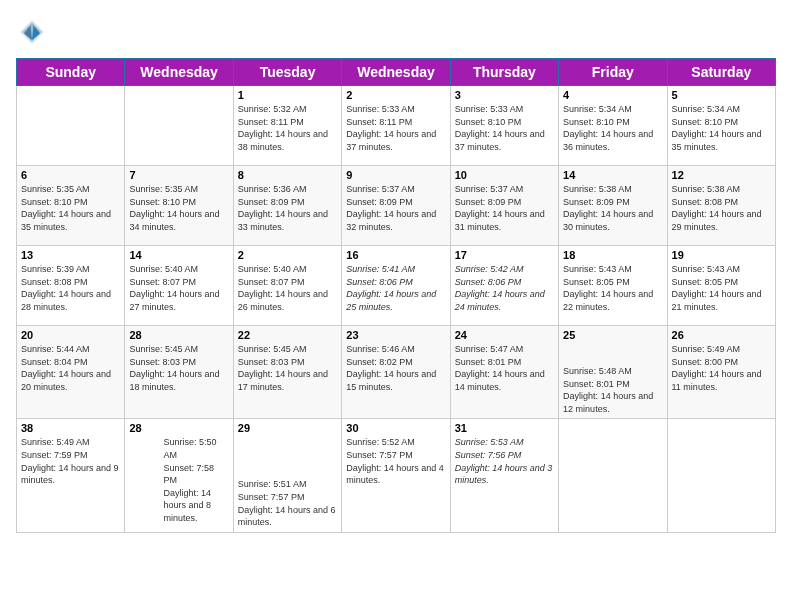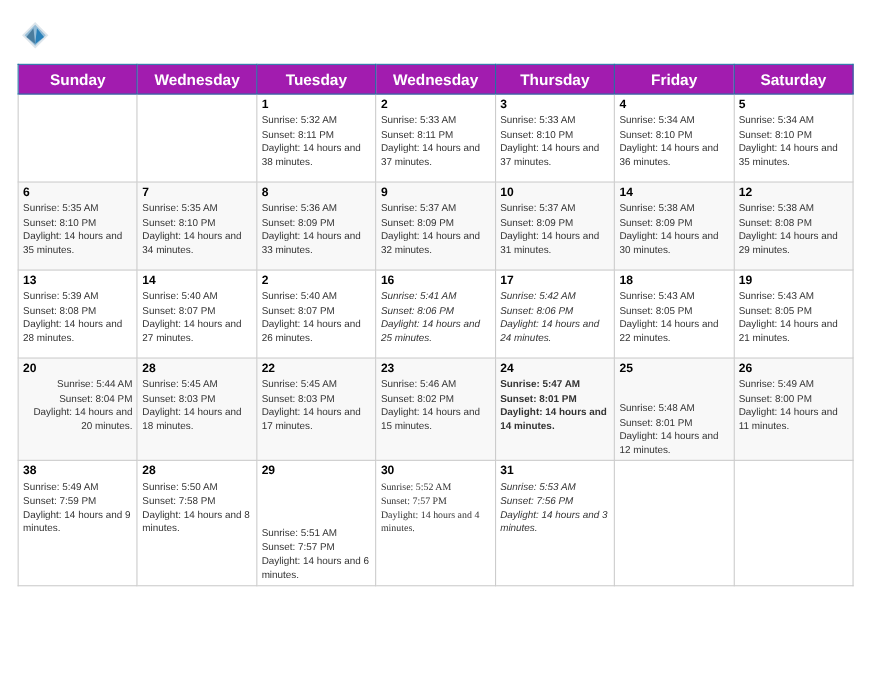--- a/index.html
+++ b/index.html
@@ -252,21 +252,21 @@
           <td>
             <span class="day-num">19</span>
             <div class="day-info" style="white-space: pre-line;">Sunrise: 5:43 AM
 Sunset: 8:05 PM
 Daylight: 14 hours and 21 minutes.</div>
           </td>
         </tr>
         <tr>
           <td>
             <span class="day-num">20</span>
-            <div class="day-info" style="white-space: pre-line; text-align: right;">Sunrise: 5:44 AM
+            <div class="day-info" style="white-space: pre-line;">Sunrise: 5:44 AM
 Sunset: 8:04 PM
 Daylight: 14 hours and 20 minutes.</div>
           </td>
           <td>
             <span class="day-num">28</span>
             <div class="day-info" style="white-space: pre-line;">Sunrise: 5:45 AM
 Sunset: 8:03 PM
 Daylight: 14 hours and 18 minutes.</div>
           </td>
           <td>
@@ -276,21 +276,21 @@
 Daylight: 14 hours and 17 minutes.</div>
           </td>
           <td>
             <span class="day-num">23</span>
             <div class="day-info" style="white-space: pre-line;">Sunrise: 5:46 AM
 Sunset: 8:02 PM
 Daylight: 14 hours and 15 minutes.</div>
           </td>
           <td>
             <span class="day-num">24</span>
-            <div class="day-info" style="white-space: pre-line; font-weight: bold;">Sunrise: 5:47 AM
+            <div class="day-info" style="white-space: pre-line;">Sunrise: 5:47 AM
 Sunset: 8:01 PM
 Daylight: 14 hours and 14 minutes.</div>
           </td>
           <td>
             <span class="day-num">25</span>
             <div class="day-info" style="white-space: pre-line; margin-top: 24px;">Sunrise: 5:48 AM
 Sunset: 8:01 PM
 Daylight: 14 hours and 12 minutes.</div>
           </td>
           <td>
@@ -302,33 +302,33 @@
         </tr>
         <tr>
           <td>
             <span class="day-num">38</span>
             <div class="day-info" style="white-space: pre-line;">Sunrise: 5:49 AM
 Sunset: 7:59 PM
 Daylight: 14 hours and 9 minutes.</div>
           </td>
           <td>
             <span class="day-num">28</span>
-            <div class="day-info" style="white-space: pre-line;">Sunrise: 5:50 AM
+            <div class="day-info" style="white-space: pre-line; margin-left: 34px;">Sunrise: 5:50 AM
 Sunset: 7:58 PM
 Daylight: 14 hours and 8 minutes.</div>
           </td>
           <td>
             <span class="day-num">29</span>
             <div class="day-info" style="white-space: pre-line; margin-top: 44px;">Sunrise: 5:51 AM
 Sunset: 7:57 PM
 Daylight: 14 hours and 6 minutes.</div>
           </td>
           <td>
             <span class="day-num">30</span>
-            <div class="day-info" style="white-space: pre-line; font-family: Liberation Serif, serif;">Sunrise: 5:52 AM
+            <div class="day-info" style="white-space: pre-line;">Sunrise: 5:52 AM
 Sunset: 7:57 PM
 Daylight: 14 hours and 4 minutes.</div>
           </td>
           <td>
             <span class="day-num">31</span>
             <div class="day-info" style="white-space: pre-line; font-style: italic;">Sunrise: 5:53 AM
 Sunset: 7:56 PM
 Daylight: 14 hours and 3 minutes.</div>
           </td>
           <td class="empty-cell"></td>

